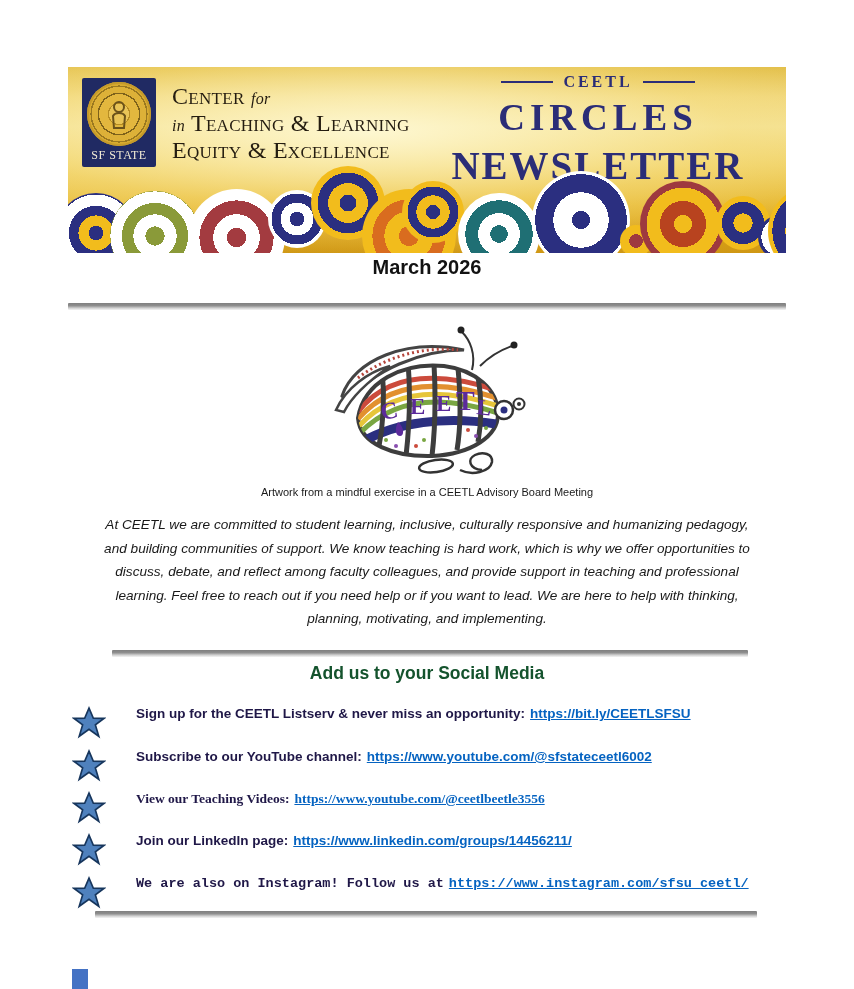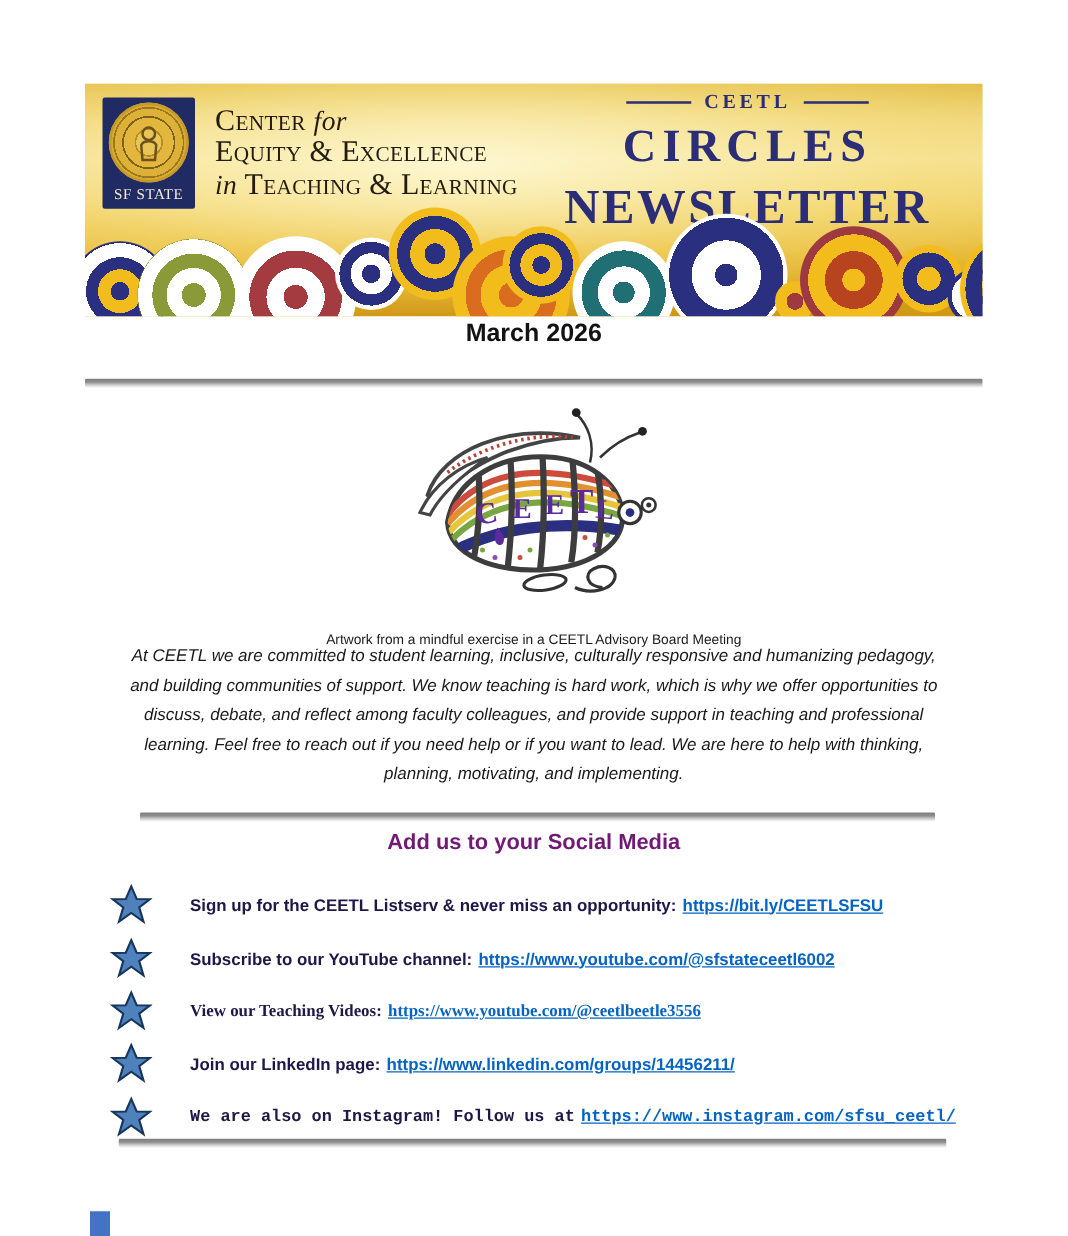--- a/index.html
+++ b/index.html
@@ -16,21 +16,21 @@
   .logo-box { position:absolute; left:14px; top:11px; width:74px; height:89px; background:#202a63; border-radius:2px; }
   .seal { position:absolute; left:5px; top:4px; width:64px; height:64px; border-radius:50%;
     background: radial-gradient(circle,#e9c457 0 22%, #b68c24 22% 25%, #e3b73e 25% 44%, #7d611a 44% 47%, #ddb138 47% 60%, #9a7820 60% 63%, #d8ab30 63% 100%);
     box-shadow: inset 0 0 0 2px #c59a2a; }
   .seal svg { position:absolute; left:14px; top:12px; }
   .logo-label { position:absolute; bottom:4px; width:100%; text-align:center; color:#f3ecd6;
     font-family:"Liberation Serif",serif; font-size:12px; letter-spacing:.5px; }
 
   .org-name { position:absolute; left:104px; top:17px; color:#241c10; font-family:"Liberation Serif",serif;
     font-variant:small-caps; line-height:25px; font-size:24px; letter-spacing:.3px; }
-  .org-name .connector { font-variant:normal; font-style:italic; font-size:22px;margin-top:20px; }
+  .org-name .connector { font-variant:normal; font-style:italic; font-size:16px;margin-top:20px; }
 
   .masthead { position:absolute; right:2px; top:6px; width:372px; text-align:center; color:#2b2d77;
     font-family:"Liberation Serif",serif; font-weight:bold; }
   .kicker { display:flex; align-items:center; justify-content:center; gap:10px;
     font-size:16px; letter-spacing:3px; margin-bottom:1px; }
   .kicker::before, .kicker::after { content:""; width:52px; height:2px; background:#2b2d77; }
   .m-title1 { font-size:37px; letter-spacing:5px; line-height:52px; }
   .m-title2 { font-size:39px; letter-spacing:2px; line-height:44px; }
 
   
@@ -71,29 +71,29 @@
   .divider { position:absolute; height:7px;
     background:linear-gradient(180deg,#7f7f7f 0%, #8f8f8f 40%, #b9b9b9 60%, #e3e3e3 85%, #f2f2f2 100%);
     border-radius:1px; }
   .div1 { top:303px; left:68px;  width:718px; }
   .div2 { top:650px; left:112px; width:636px; }
   .div3 { top:911px; left:95px;  width:662px; }
 
   .artwork { position:absolute; left:324px; top:318px; width:206px; height:158px; }
 
   .art-caption { position:absolute; top:486px; left:0; width:100%; text-align:center;
-    font-size:11px; color:#1a1a1a;margin-top:20px; }
+    font-size:11px; color:#1a1a1a; }
 
   .intro { position:absolute; top:513px; left:97px; width:660px; text-align:center;
     font-size:13.6px; font-style:italic; line-height:23.6px; color:#191919; }
 
   .social-heading { position:absolute; top:663px; left:0; width:100%; text-align:center;
-    font-size:17.5px; font-weight:bold; color:#701a75; }
-
-  .social-row { position:absolute; left:88px; height:36px; display:flex; align-items:center; }
+    font-size:17.5px; font-weight:bold; color:#14532d; }
+
+  .social-row { position:absolute; left:72px; height:36px; display:flex; }
   .r1 { top:706px; } .r2 { top:749px; } .r3 { top:791px;font-family:Liberation Serif, serif; } .r4 { top:833px; } .r5 { top:876px;font-family:Liberation Mono, monospace; }
   .star { width:34px; height:34px; flex:0 0 34px; }
   .social-text { margin-left:30px; font-size:13.5px; font-weight:bold; color:#1f1747; white-space:nowrap; }
   .social-text .lbl { margin-right:5px; }
   .social-text a { color:#0563c1; text-decoration:underline; font-weight:bold; }
 
   .pagebreak-mark { position:absolute; left:72px; top:969px; width:16px; height:20px; background:#4472c4; }
 </style>
 </head>
 <body>
@@ -107,22 +107,22 @@
         <svg width="36" height="40" viewBox="0 0 36 40">
           <circle cx="18" cy="13" r="5" fill="none" stroke="#6b521a" stroke-width="2"></circle>
           <path d="M12 22 C14 18 22 18 24 22 L23 34 L13 34 Z" fill="none" stroke="#6b521a" stroke-width="2"></path>
         </svg>
       </div>
       <div class="logo-label">SF STATE</div>
     </div>
 
     <div class="org-name">
       <div><span>Center</span> <span class="connector">for</span></div>
+      <div><span class="connector">in</span> <span>Teaching &amp; Learning</span></div>
       <div>Equity &amp; Excellence</div>
-      <div><span class="connector">in</span> <span>Teaching &amp; Learning</span></div>
     </div>
 
     <div class="masthead">
       <div class="kicker">CEETL</div>
       <div class="m-title1">CIRCLES</div>
       <div class="m-title2">NEWSLETTER</div>
     </div>
 
     <div>
       <div class="circ c1"></div>

